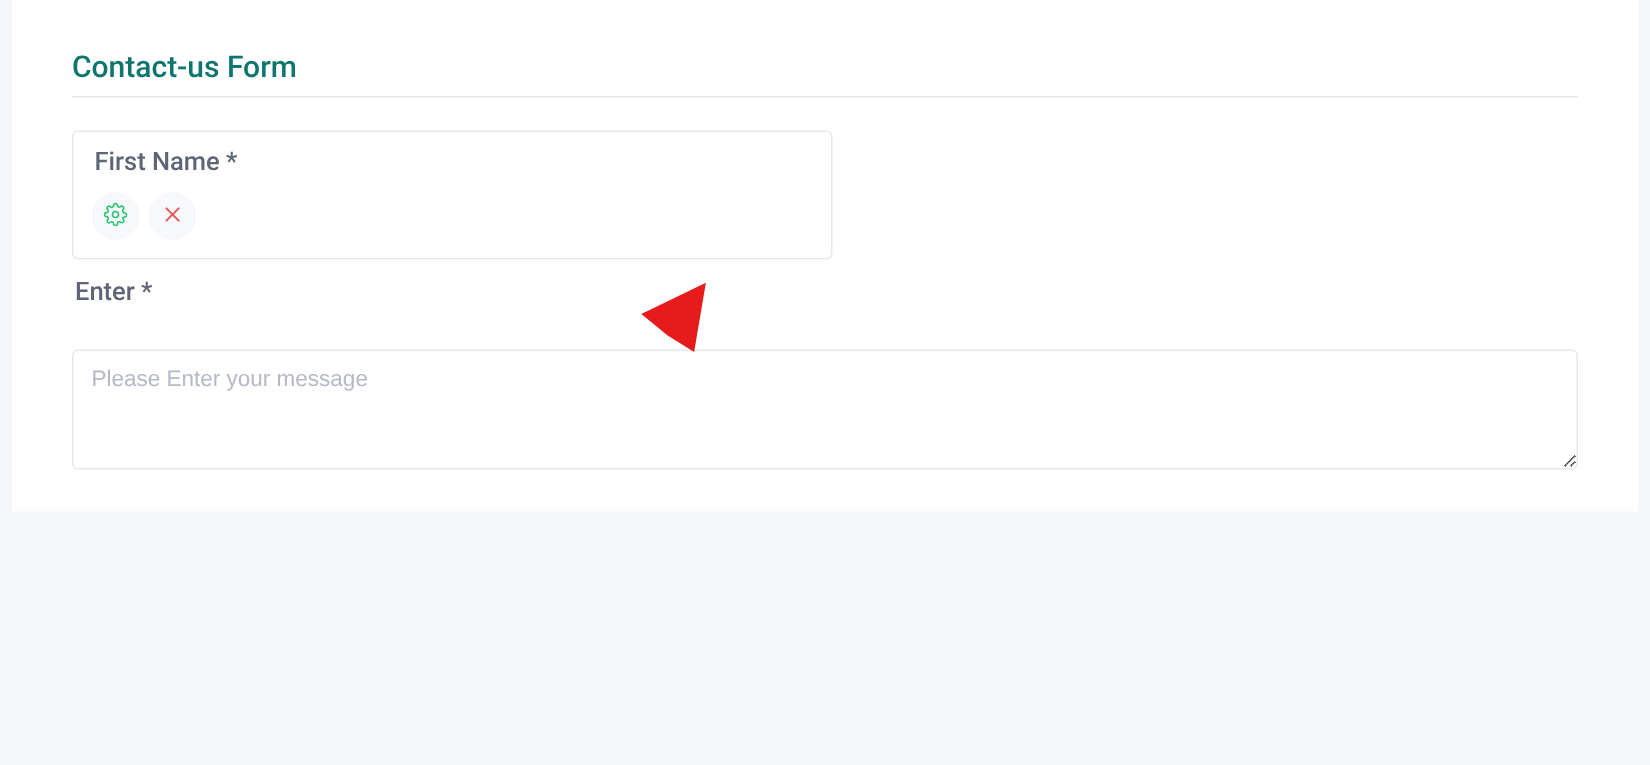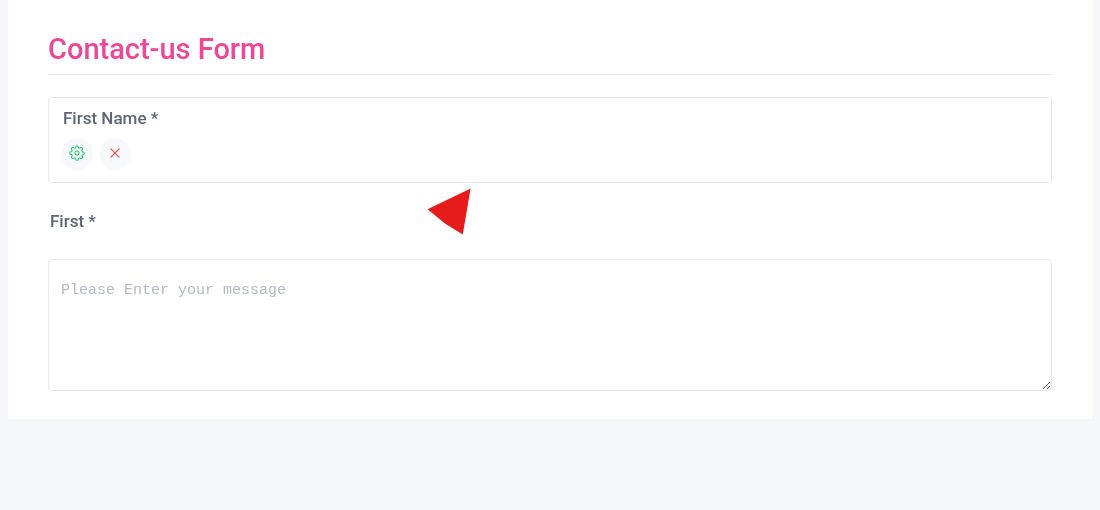--- a/index.html
+++ b/index.html
@@ -13,35 +13,34 @@
       width: 1100px;
       height: 510px;
       padding: 0;
     }
     .page-container {
       background: #fff;
       padding: 32px 40px 10px 40px;
       margin: 0 8px;
     }
     .form-title {
-      font-size: 29px;
+      font-size: 20px;
       font-weight: 500;
-      color: #ec4899;
+      color: #0f766e;
       margin-bottom: 8px;
     }
     .title-divider {
       height: 1px;
       background: #e6e8ed;
       margin-bottom: 22px;
     }
     .form-row {
       display: flex;
       gap: 16px;
       margin-bottom: 12px;
-      flex-direction: column;
     }
     .field-wrap {
       flex: 1;
       display: flex;
       flex-direction: column;
     }
     .field-wrap.selected {
       border: 1px solid #e6e8ed;
       border-radius: 4px;
       padding: 10px 12px 12px 12px;
@@ -67,24 +66,24 @@
       padding: 0 12px;
       font-size: 15px;
       color: #6b7283;
       background: #fff;
       outline: none;
     }
     .input-text::placeholder {
       color: #b5b9c7;
     }
     textarea.input-text {
-      height: 132px;
-      padding: 22px 12px;
+      height: 80px;
+      padding: 10px 12px;
       resize: vertical;
-      font-family: Liberation Mono, monospace;
+      font-family: Liberation Sans, sans-serif;
     }
     .icon-btn {
       width: 32px;
       height: 32px;
       border-radius: 50%;
       background: #f7f8fb;
       display: flex;
       align-items: center;
       justify-content: center;
       cursor: pointer;
@@ -143,21 +142,21 @@
       </div>
     </div>
 
     <div class="field-wrap">
     </div>
 
   </div>
 
   <div class="form-row full-row">
     <div class="field-wrap">
-      <label class="field-label">First *</label>
+      <label class="field-label">Enter *</label>
     </div>
   </div>
 
   <div class="form-row full-row">
     <div class="field-wrap">
       <div class="input-row">
         <textarea class="input-text" placeholder="Please Enter your message" style=""></textarea>
       </div>
     </div>
   </div>

